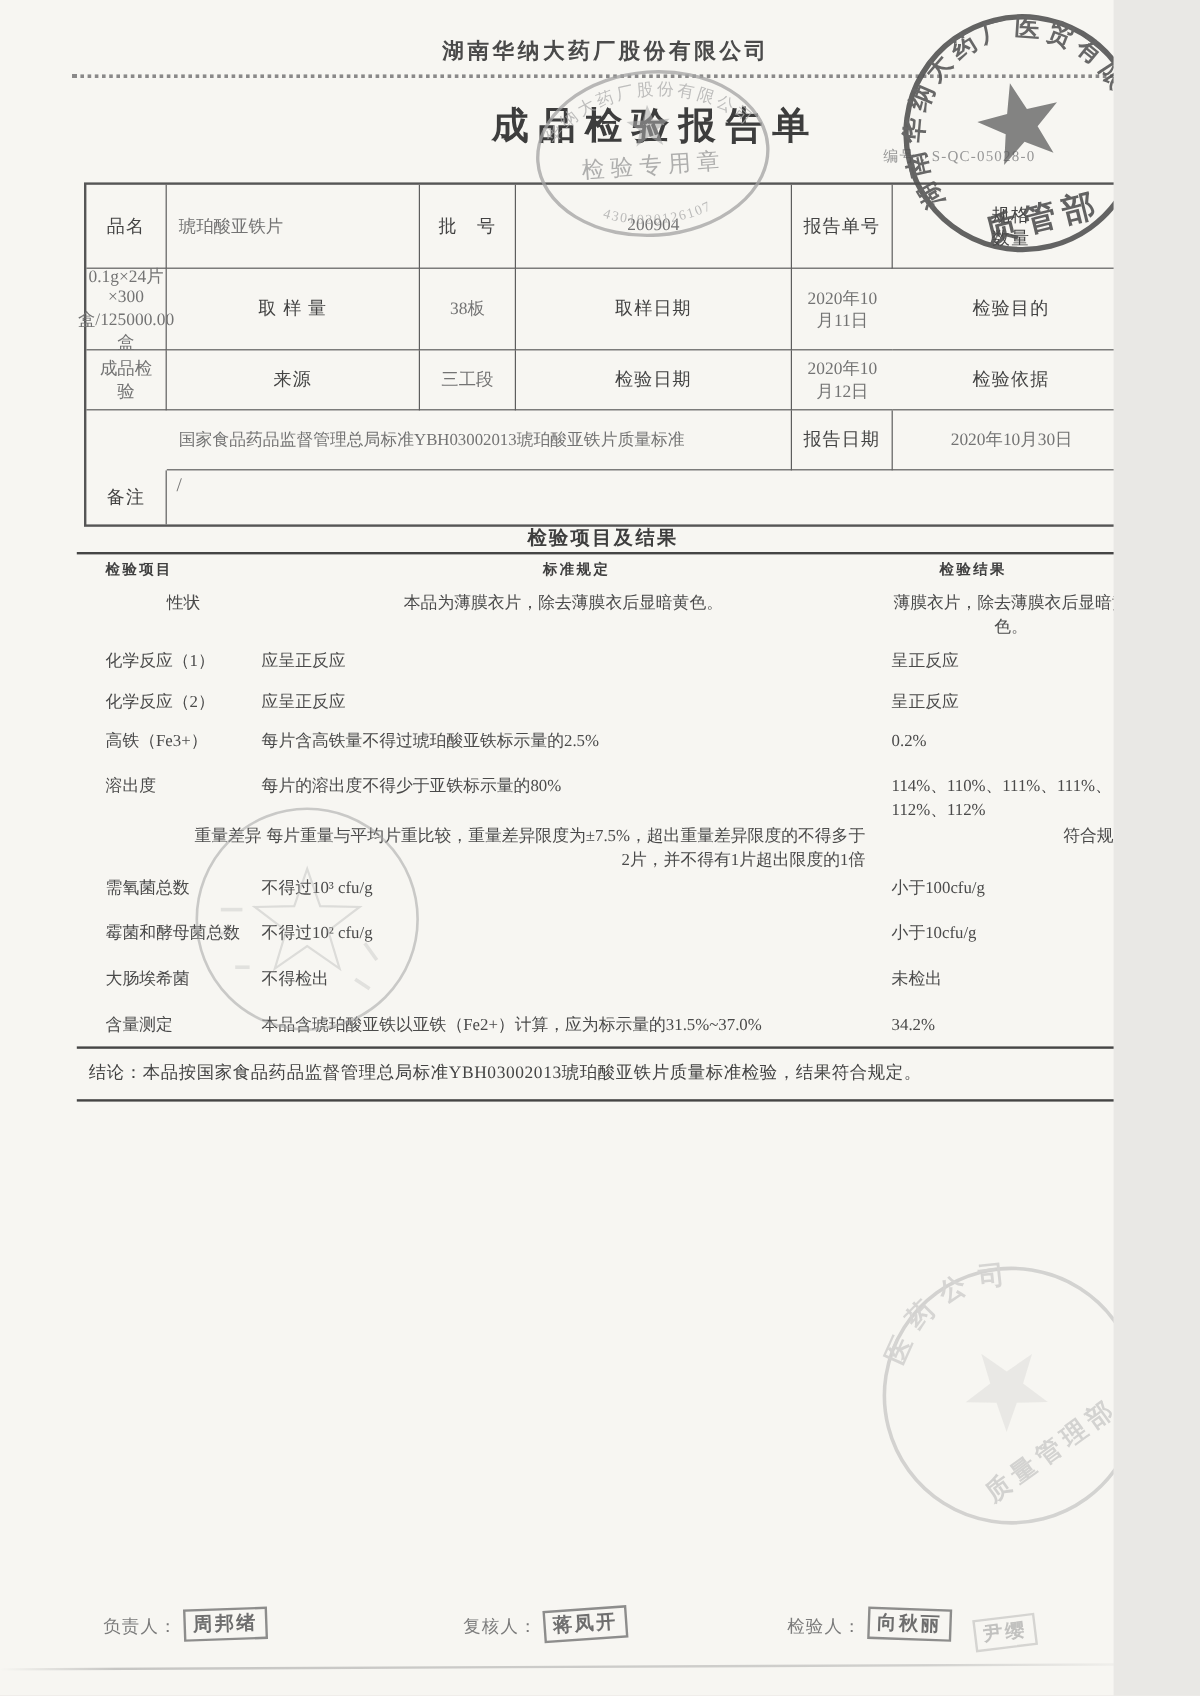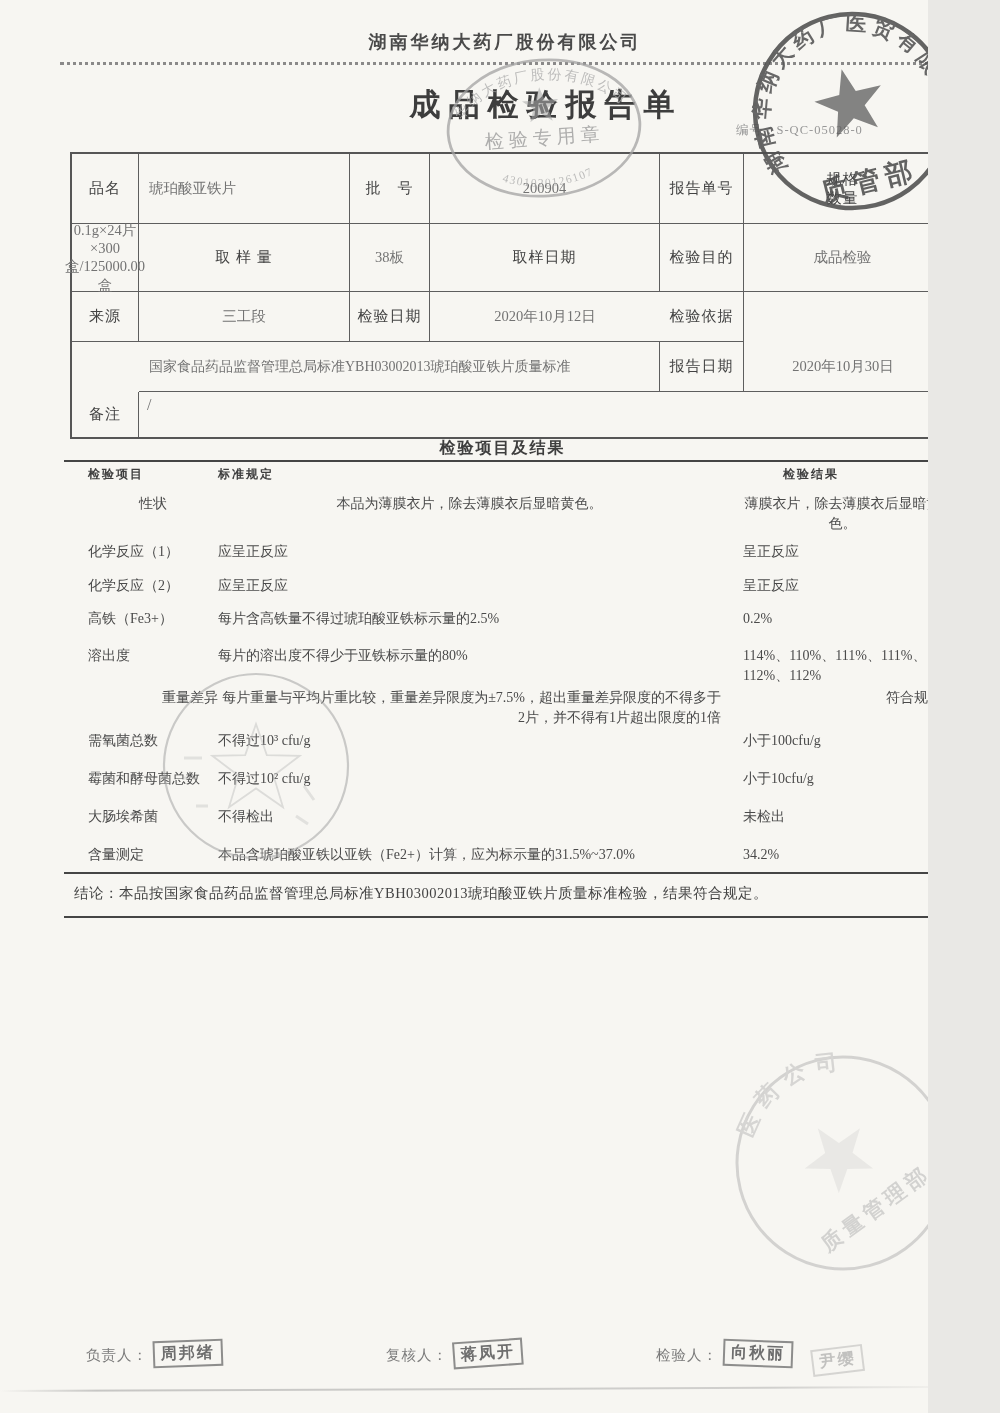--- a/index.html
+++ b/index.html
@@ -33,21 +33,21 @@
   .pre{white-space:pre-line;}
   .span3{grid-column:2/5;}
   .span5{grid-column:2/7;}
   
   .section-title{position:absolute;top:438px;left:0;width:1005px;text-align:center;
     font-size:16px;font-weight:700;letter-spacing:2px;color:#3e3e3e;}
   .rule{position:absolute;left:64px;width:878px;border-top:2.5px solid #454545;}
   .rule-a{top:460px;}
   .results-header{position:absolute;top:466px;left:88px;width:854px;display:grid;
     grid-template-columns:130px 525px 199px;font-size:12px;font-weight:700;color:#3f3f3f;letter-spacing:2px;}
-  .results-header .h-std{}
+  .results-header .h-std{text-align:center;}
   .results-header .h-res{text-align:left;padding-left:40px;}
   .results-body{position:absolute;top:494px;left:88px;width:854px;}
   .rrow{display:grid;grid-template-columns:130px 525px 199px;font-size:14px;line-height:20px;
     color:#4a4a4a;align-items:start;}
   .rrow .r-std{padding-right:22px;}
   .rrow:nth-child(1){margin-bottom:8px;text-align:center;}
   .rrow:nth-child(2){margin-bottom:14px;}
   .rrow:nth-child(3){margin-bottom:13px;}
   .rrow:nth-child(4){margin-bottom:17px;}
   .rrow:nth-child(5){margin-bottom:2px;}
@@ -91,20 +91,21 @@
     <div class="cell val">200904</div>
     <div class="cell lbl">报告单号</div>
 
     <div class="cell lbl pre">规格
 数量</div>
     <div class="cell val pre">0.1g×24片×300盒/125000.00
 盒</div>
     <div class="cell lbl">取 样 量</div>
     <div class="cell val">38板</div>
     <div class="cell lbl">取样日期</div>
+    <div class="cell val lastcol">2020年10月11日</div>
 
     <div class="cell lbl">检验目的</div>
     <div class="cell val">成品检验</div>
     <div class="cell lbl">来源</div>
     <div class="cell val">三工段</div>
     <div class="cell lbl">检验日期</div>
     <div class="cell val lastcol">2020年10月12日</div>
 
     <div class="cell lbl">检验依据</div>
     <div class="cell val left span3" style="font-size:14px">国家食品药品监督管理总局标准YBH03002013琥珀酸亚铁片质量标准</div>

